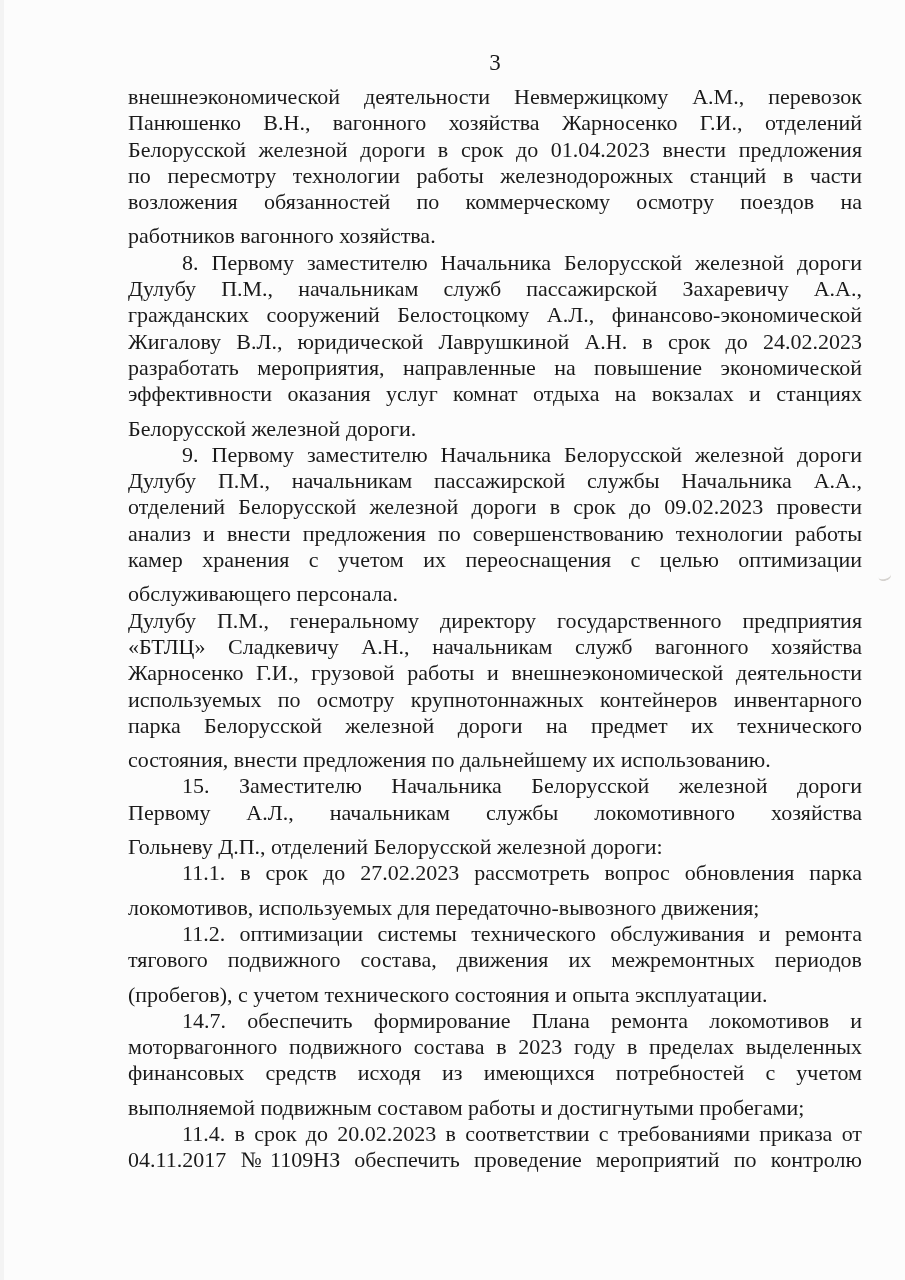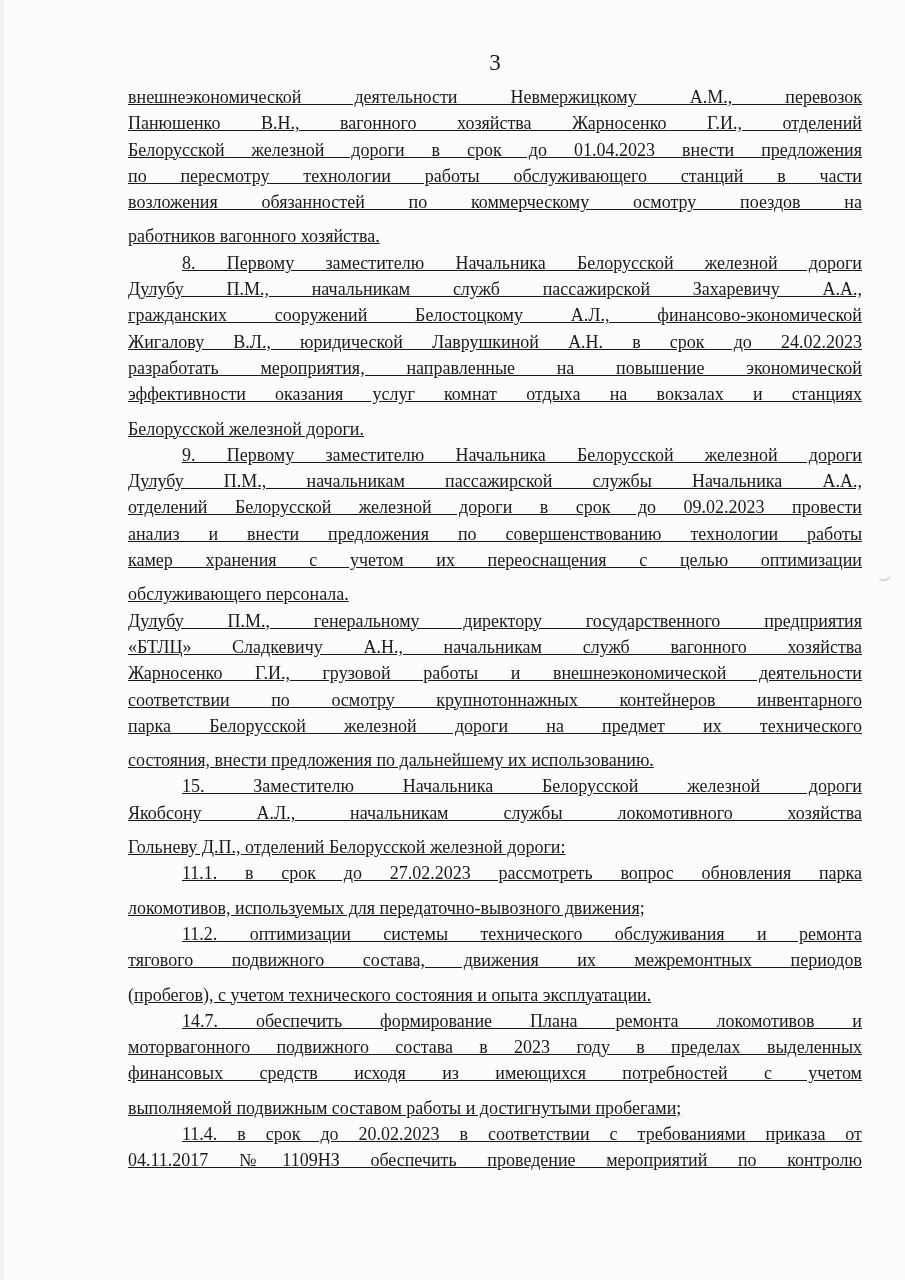--- a/index.html
+++ b/index.html
@@ -37,26 +37,25 @@
   }
   .doc-body {
     position: absolute;
     top: 84px;
     left: 128px;
     width: 734px;
   }
   .para { margin: 0; padding: 0; }
   .line {
     display: block;
-    font-size: 18px;
+    font-size: 22px;
     line-height: 26.3px;
     text-align: justify;
     text-align-last: justify;
     white-space: normal;
-    text-decoration: underline;
   }
   .line.indent { text-indent: 54px; }
   .line.last { text-align-last: left; margin-top: 8px; }
   .pen-mark {
     position: absolute;
     left: 878px;
     top: 571px;
     width: 13px;
     height: 8px;
     border-bottom: 2px solid var(--pen, #c9c5c0);
@@ -69,21 +68,21 @@
 <body>
 
 <div class="page">
   <div class="page-number">3</div>
 
   <div class="doc-body">
       <p class="para">
         <span class="line">внешнеэкономической деятельности Невмержицкому А.М., перевозок</span>
         <span class="line">Панюшенко В.Н., вагонного хозяйства Жарносенко Г.И., отделений</span>
         <span class="line">Белорусской железной дороги в срок до 01.04.2023 внести предложения</span>
-        <span class="line">по пересмотру технологии работы обслуживающего станций в части</span>
+        <span class="line">по пересмотру технологии работы железнодорожных станций в части</span>
         <span class="line">возложения обязанностей по коммерческому осмотру поездов на</span>
         <span class="line last">работников вагонного хозяйства.</span>
       </p>
       <p class="para">
         <span class="line indent">8. Первому заместителю Начальника Белорусской железной дороги</span>
         <span class="line">Дулубу П.М., начальникам служб пассажирской Захаревичу А.А.,</span>
         <span class="line">гражданских сооружений Белостоцкому А.Л., финансово-экономической</span>
         <span class="line">Жигалову В.Л., юридической Лаврушкиной А.Н. в срок до 24.02.2023</span>
         <span class="line">разработать мероприятия, направленные на повышение экономической</span>
         <span class="line">эффективности оказания услуг комнат отдыха на вокзалах и станциях</span>
@@ -94,27 +93,27 @@
         <span class="line">Дулубу П.М., начальникам пассажирской службы Начальника А.А.,</span>
         <span class="line">отделений Белорусской железной дороги в срок до 09.02.2023 провести</span>
         <span class="line">анализ и внести предложения по совершенствованию технологии работы</span>
         <span class="line">камер хранения с учетом их переоснащения с целью оптимизации</span>
         <span class="line last">обслуживающего персонала.</span>
       </p>
       <p class="para">
         <span class="line">Дулубу П.М., генеральному директору государственного предприятия</span>
         <span class="line">«БТЛЦ» Сладкевичу А.Н., начальникам служб вагонного хозяйства</span>
         <span class="line">Жарносенко Г.И., грузовой работы и внешнеэкономической деятельности</span>
-        <span class="line">соответствии по осмотру крупнотоннажных контейнеров инвентарного</span>
+        <span class="line">используемых по осмотру крупнотоннажных контейнеров инвентарного</span>
         <span class="line">парка Белорусской железной дороги на предмет их технического</span>
         <span class="line last">состояния, внести предложения по дальнейшему их использованию.</span>
       </p>
       <p class="para">
         <span class="line indent">15. Заместителю Начальника Белорусской железной дороги</span>
-        <span class="line">Якобсону А.Л., начальникам службы локомотивного хозяйства</span>
+        <span class="line">Первому А.Л., начальникам службы локомотивного хозяйства</span>
         <span class="line last">Гольневу Д.П., отделений Белорусской железной дороги:</span>
       </p>
       <p class="para">
         <span class="line indent">11.1. в срок до 27.02.2023 рассмотреть вопрос обновления парка</span>
         <span class="line last">локомотивов, используемых для передаточно-вывозного движения;</span>
       </p>
       <p class="para">
         <span class="line indent">11.2. оптимизации системы технического обслуживания и ремонта</span>
         <span class="line">тягового подвижного состава, движения их межремонтных периодов</span>
         <span class="line last">(пробегов), с учетом технического состояния и опыта эксплуатации.</span>

